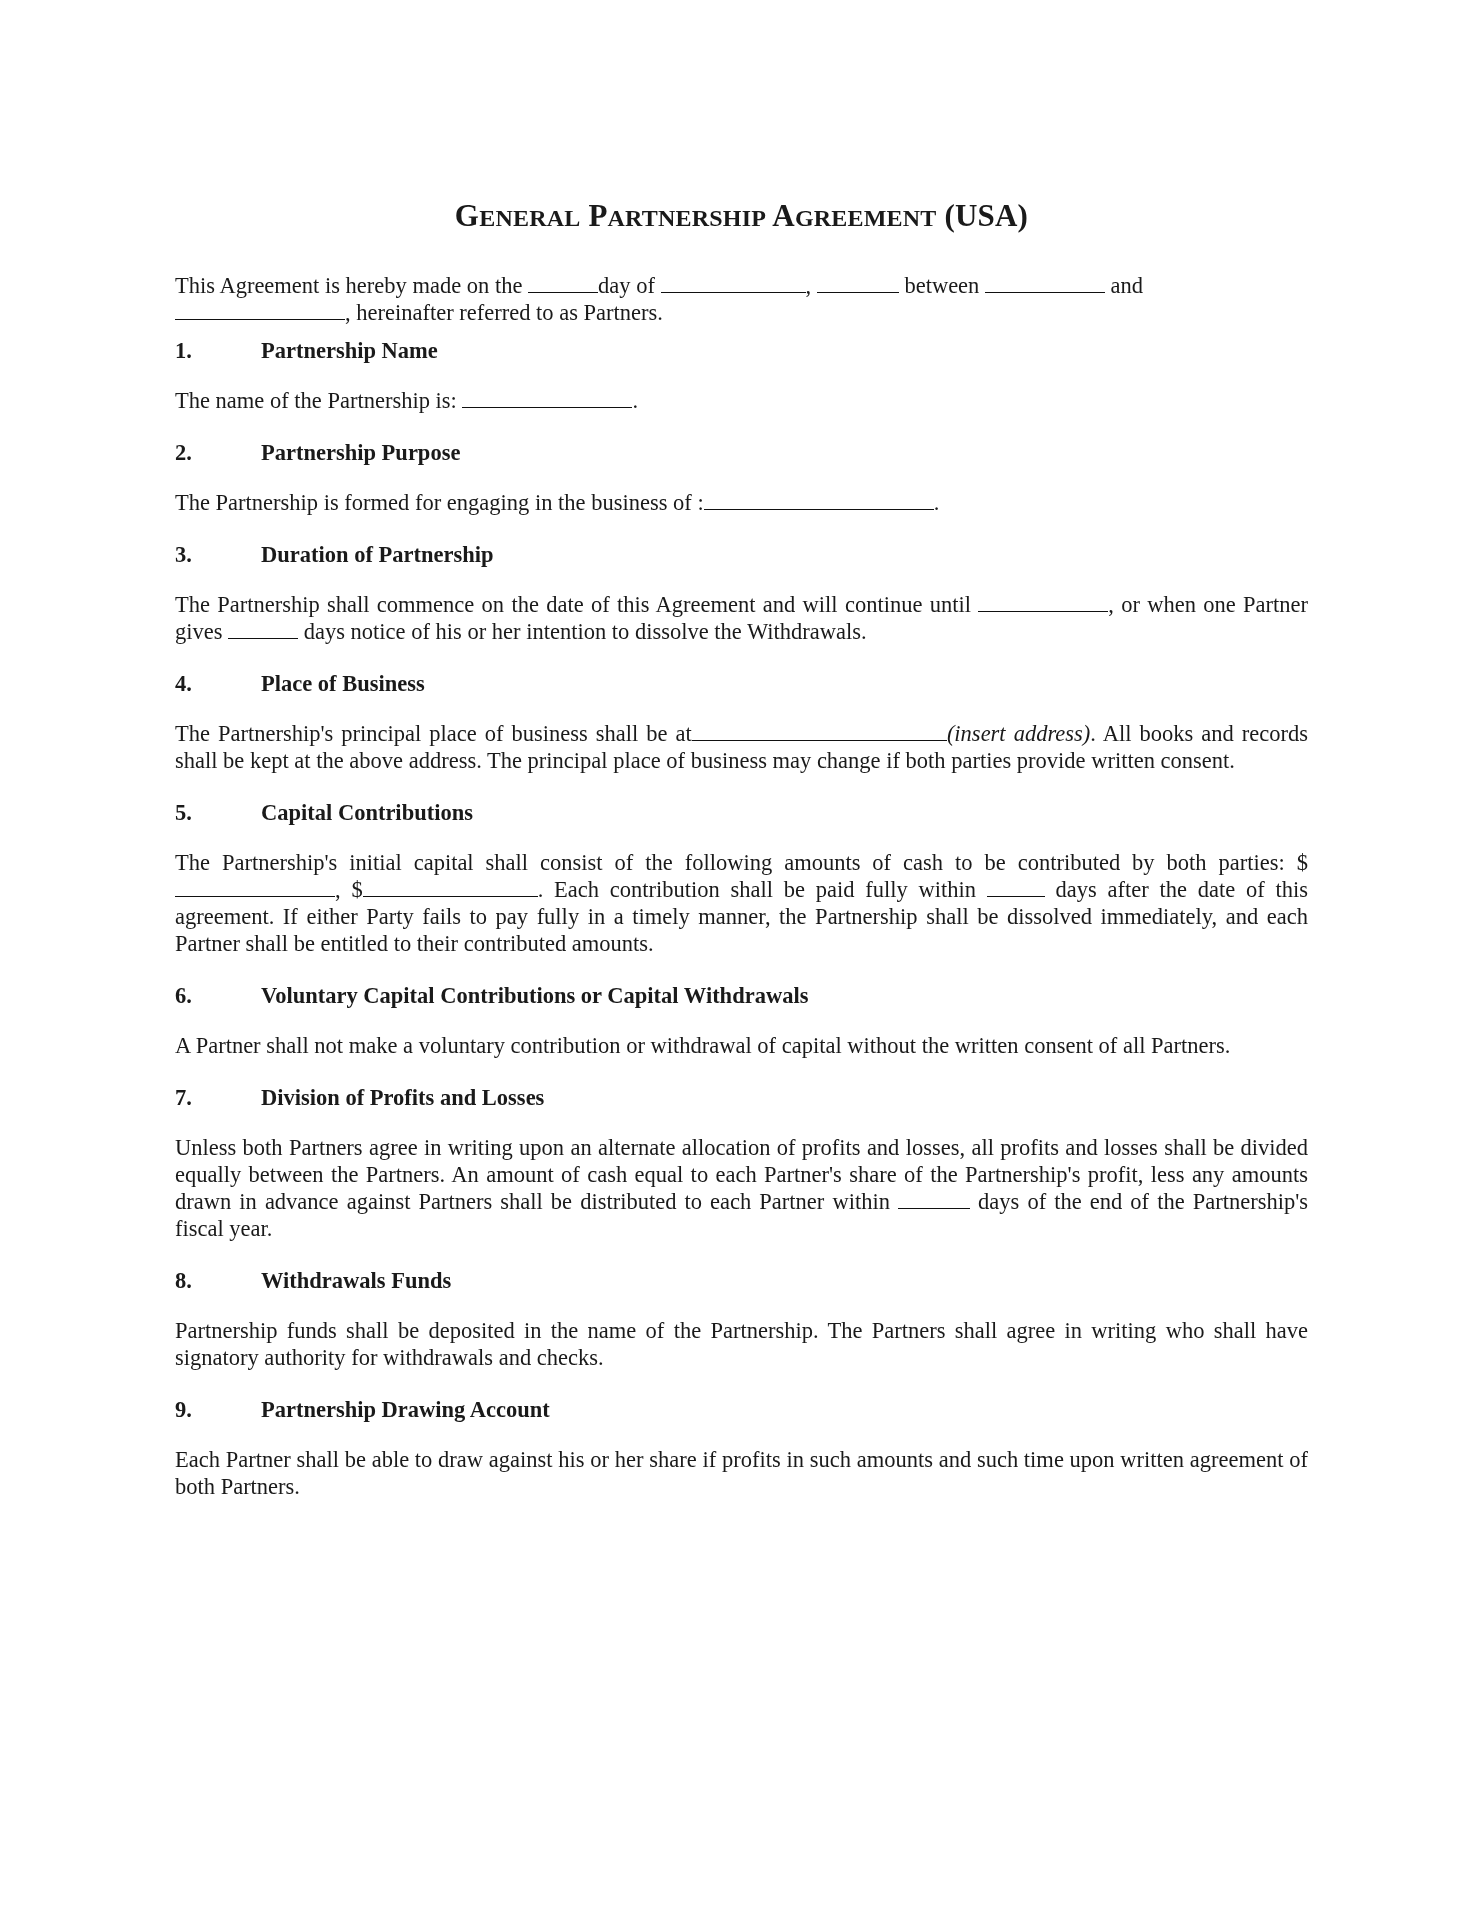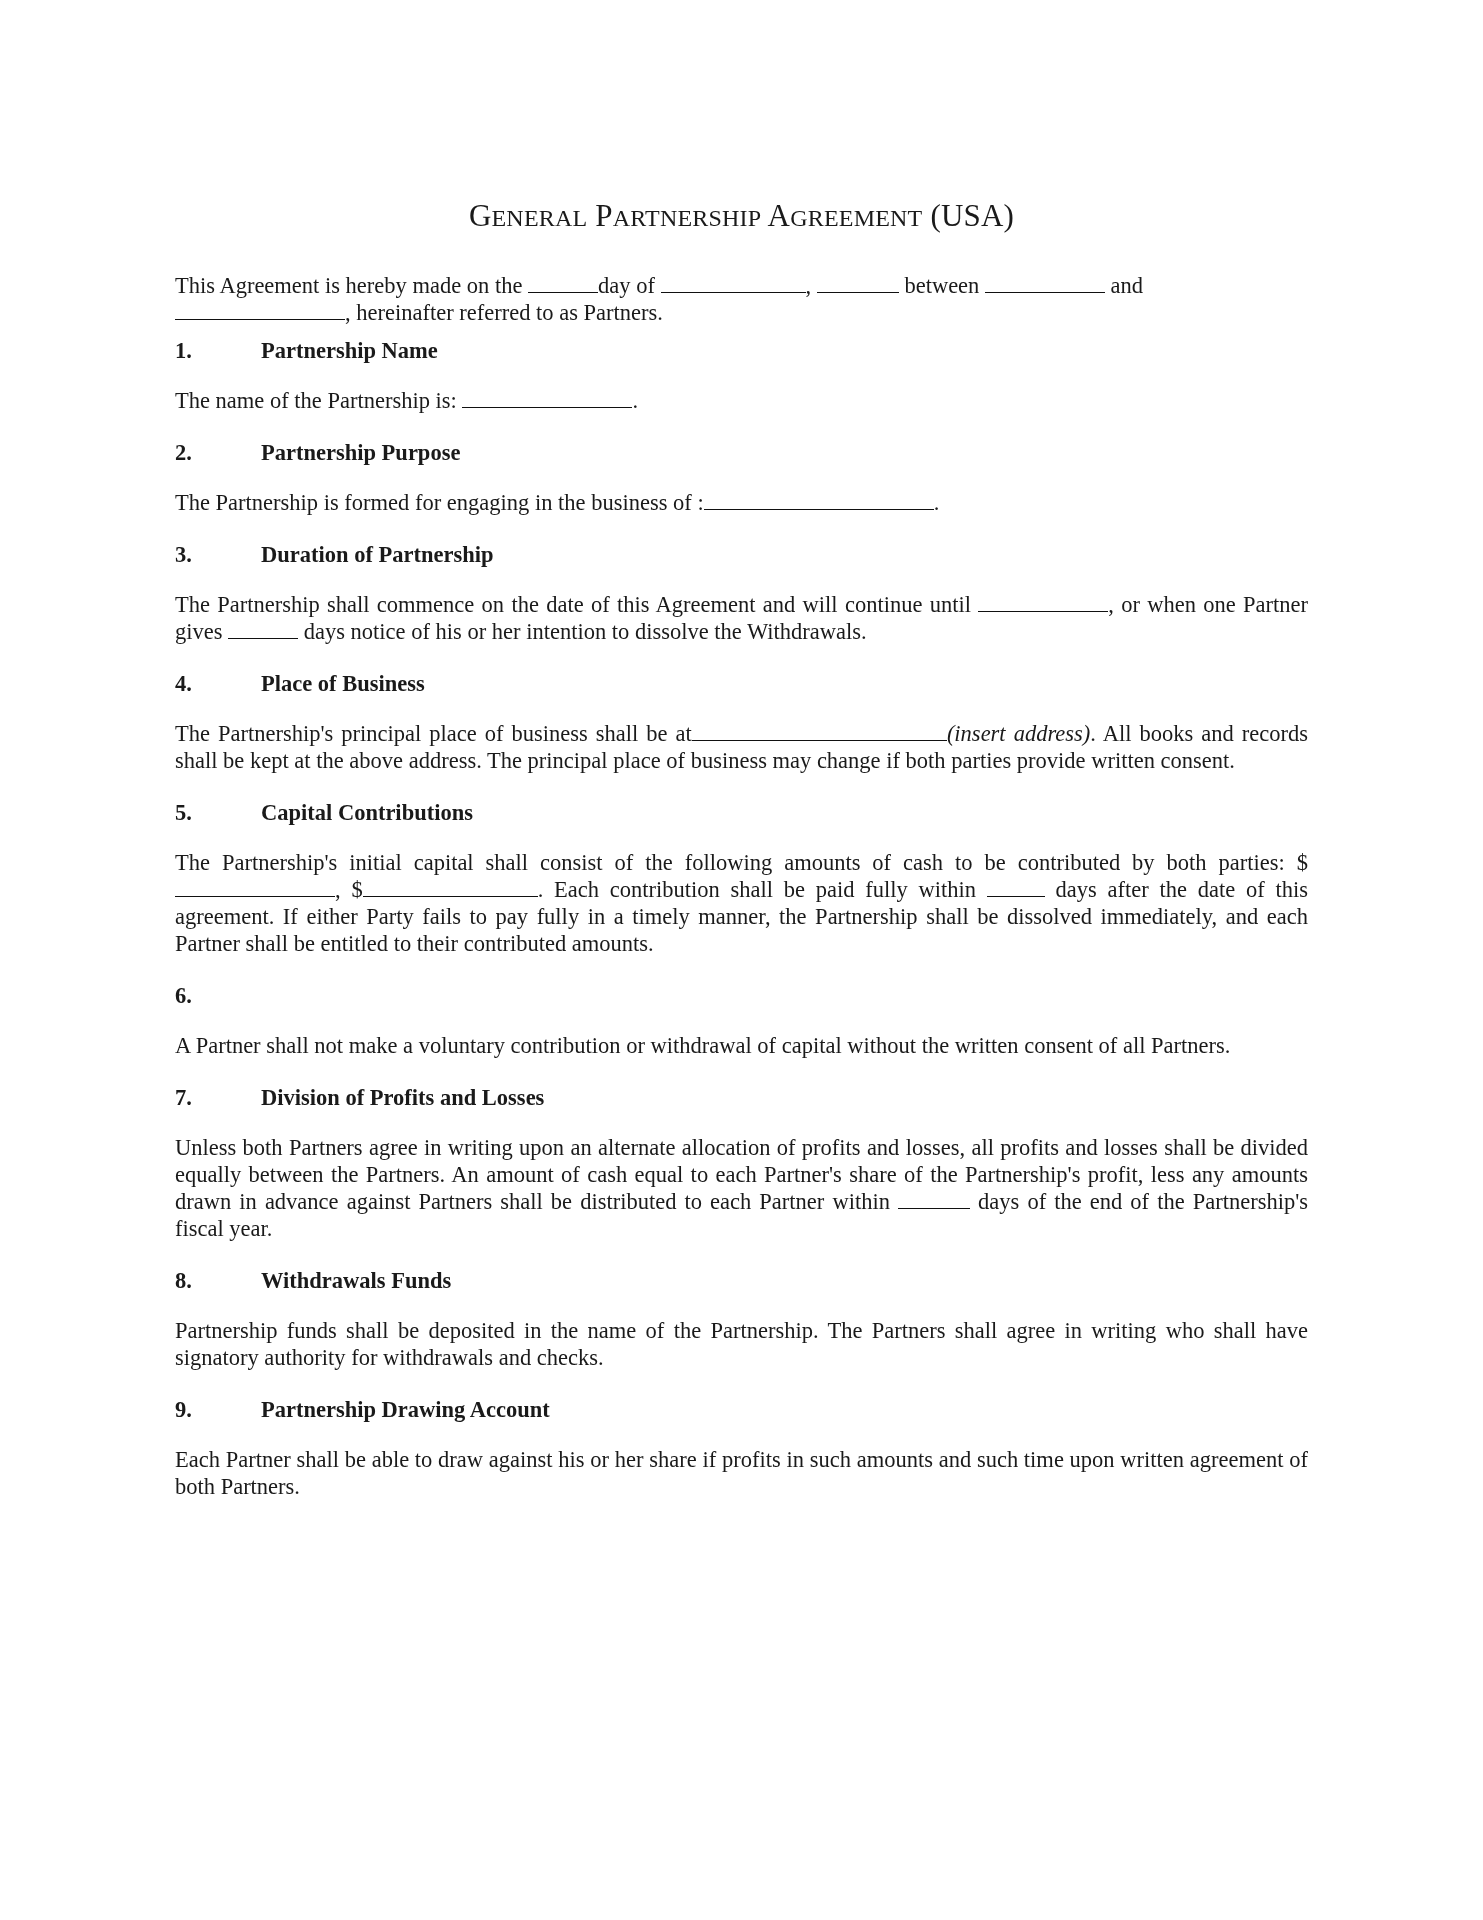--- a/index.html
+++ b/index.html
@@ -3,21 +3,21 @@
 <meta charset="utf-8">
 <style>
   html, body { margin: 0; padding: 0; background: #ffffff; }
   body { width: 1483px; height: 1920px; position: relative; overflow: hidden; }
   .page {
     position: absolute; left: 175px; top: 198px; width: 1133px;
     font-family: "Liberation Serif", "DejaVu Serif", serif;
     color: #1a1a1a; font-size: 22.5px; line-height: 27px;
   }
   .title {
-    text-align: center; font-weight: normal; font-size: 31px; letter-spacing: 0.2px;
+    text-align: center; font-weight: bold; font-size: 31px; letter-spacing: 0.2px;
     margin: 0 0 36px 0; line-height: 36px;
   }
   .title .big { font-size: 31px; }
   .title .sc { font-size: 24px; }
   p { margin: 0; text-align: justify; }
   .intro { margin-bottom: 11px; }
   .heading { display: flex; font-weight: bold; margin: 0 0 23px 0; font-size: 22.5px; }
   .heading .num { width: 86px; flex: none; }
   .para { margin-bottom: 25px; }
   .blank { display: inline-block; border-bottom: 1.6px solid #111; height: 20px; vertical-align: baseline; }
@@ -89,20 +89,21 @@
     <span>Capital Contributions</span>
   </div>
   <p class="para">
     <span>The Partnership's initial capital shall consist of the following amounts of cash to be contributed by both parties: $</span><span class="blank" style="width:160px"></span><span>, $</span><span class="blank" style="width:175px"></span><span>. Each contribution shall be paid fully within</span>
     <span class="blank" style="width:58px"></span>
     <span>days after the date of this agreement. If either Party fails to pay fully in a timely manner, the Partnership shall be dissolved immediately, and each Partner shall be entitled to their contributed amounts.</span>
   </p>
 
   <div class="heading">
     <span class="num">6.</span>
+    <span>Voluntary Capital Contributions or Capital Withdrawals</span>
   </div>
   <p class="para">
     <span>A Partner shall not make a voluntary contribution or withdrawal of capital without the written consent of all Partners.</span>
   </p>
 
   <div class="heading">
     <span class="num">7.</span>
     <span>Division of Profits and Losses</span>
   </div>
   <p class="para">

